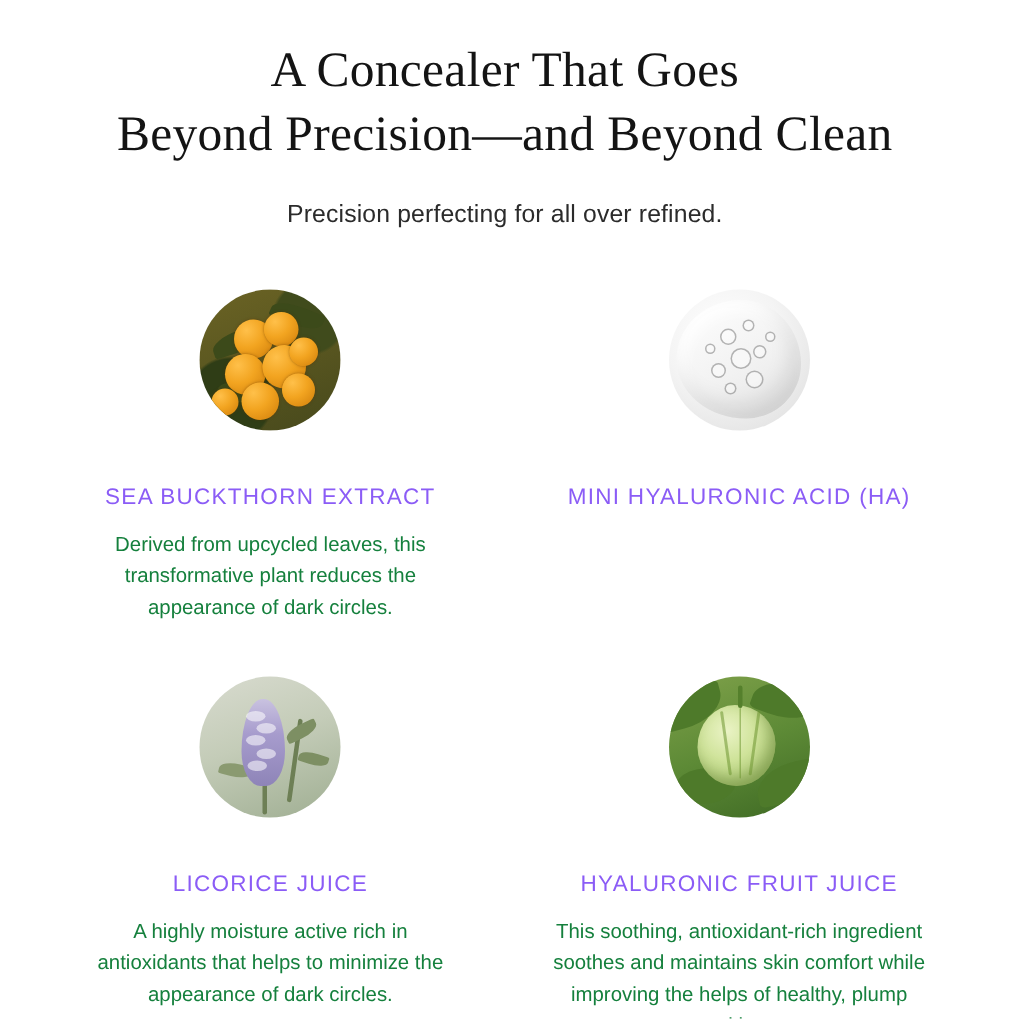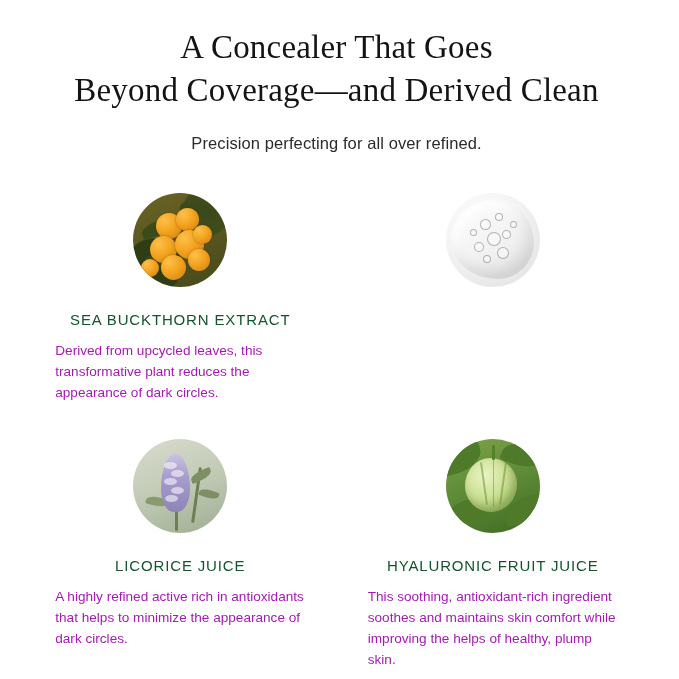--- a/index.html
+++ b/index.html
@@ -59,31 +59,32 @@
   }
   .swatch {
     width: 94px;
     height: 94px;
     border-radius: 50%;
     overflow: hidden;
     position: relative;
     background: #e9e9e9;
   }
   .ing-title {
-    margin-top: 24px;
+    margin-top: 36px;
     font-size: 15px;
     letter-spacing: 0.85px;
-    color: #14532d;
+    color: #8b5cf6;
     text-align: left;
   }
   .ing-desc {
     margin-top: 12px;
     font-size: 13.6px;
     line-height: 1.55;
-    color: #a21caf;
+    text-align: center;
+    color: #15803d;
     max-width: 250px;
   }
 
   
   .sb {
     background: #5c5118;
     background-image:
       radial-gradient(circle at 22% 78%, #2f3d16 0%, #2f3d16 26%, rgba(47,61,22,0) 28%),
       radial-gradient(circle at 78% 20%, #404b1c 0%, #404b1c 22%, rgba(64,75,28,0) 24%),
       linear-gradient(160deg, #6b6324 0%, #47491c 100%);
@@ -173,21 +174,21 @@
     border-radius: 70% 10% 70% 10%;
   }
 </style>
 </head>
 <body>
 
 <div class="page">
 
   <h1 class="headline">
     <span class="line">A Concealer That Goes</span>
-    <span class="line">Beyond Coverage—and Derived Clean</span>
+    <span class="line">Beyond Precision—and Beyond Clean</span>
   </h1>
 
   <p class="subhead">Precision perfecting for all over refined.</p>
 
   <div class="grid">
 
     <div class="cell">
       <div class="swatch sb">
         <div class="leafy" style="left:8%;top:30%;width:34px;height:14px;transform:rotate(-18deg);"></div>
         <div class="leafy" style="left:50%;top:12%;width:36px;height:13px;transform:rotate(22deg);"></div>
@@ -211,38 +212,39 @@
         <div class="bub" style="left:36%;top:28%;width:9px;height:9px;"></div>
         <div class="bub" style="left:52%;top:22%;width:6px;height:6px;"></div>
         <div class="bub" style="left:44%;top:42%;width:12px;height:12px;"></div>
         <div class="bub" style="left:60%;top:40%;width:7px;height:7px;"></div>
         <div class="bub" style="left:30%;top:52%;width:8px;height:8px;"></div>
         <div class="bub" style="left:55%;top:58%;width:10px;height:10px;"></div>
         <div class="bub" style="left:40%;top:66%;width:6px;height:6px;"></div>
         <div class="bub" style="left:68%;top:30%;width:5px;height:5px;"></div>
         <div class="bub" style="left:26%;top:38%;width:5px;height:5px;"></div>
       </div>
+      <div class="ing-title">MINI HYALURONIC ACID (HA)</div>
     </div>
 
     <div class="cell">
       <div class="swatch lic">
         <div class="stem" style="left:44%;top:60%;width:3px;height:38%;"></div>
         <div class="stem" style="left:66%;top:30%;width:3px;height:60%;transform:rotate(8deg);"></div>
         <div class="leafy" style="left:60%;top:34%;width:22px;height:9px;background:#7d8f63;transform:rotate(-25deg);"></div>
         <div class="leafy" style="left:70%;top:54%;width:20px;height:8px;background:#7d8f63;transform:rotate(18deg);"></div>
         <div class="leafy" style="left:14%;top:62%;width:22px;height:9px;background:#8a9a70;transform:rotate(14deg);"></div>
         <div class="flower"></div>
         <div class="petal" style="left:33%;top:24%;"></div>
         <div class="petal" style="left:40%;top:33%;"></div>
         <div class="petal" style="left:33%;top:42%;"></div>
         <div class="petal" style="left:40%;top:51%;"></div>
         <div class="petal" style="left:34%;top:60%;"></div>
       </div>
       <div class="ing-title">LICORICE JUICE</div>
-      <div class="ing-desc">A highly refined active rich in antioxidants that helps to minimize the appearance of dark circles.</div>
+      <div class="ing-desc">A highly moisture active rich in antioxidants that helps to minimize the appearance of dark circles.</div>
     </div>
 
     <div class="cell">
       <div class="swatch gb">
         <div class="gleaf" style="left:-6%;top:8%;width:42px;height:26px;transform:rotate(-15deg);"></div>
         <div class="gleaf" style="left:60%;top:4%;width:44px;height:24px;transform:rotate(20deg);"></div>
         <div class="gleaf" style="left:4%;top:64%;width:40px;height:26px;transform:rotate(10deg);"></div>
         <div class="gleaf" style="left:62%;top:62%;width:42px;height:26px;transform:rotate(-12deg);"></div>
         <div class="husk"></div>
         <div class="rib" style="left:40%;top:24%;height:46%;transform:rotate(-8deg);"></div>

